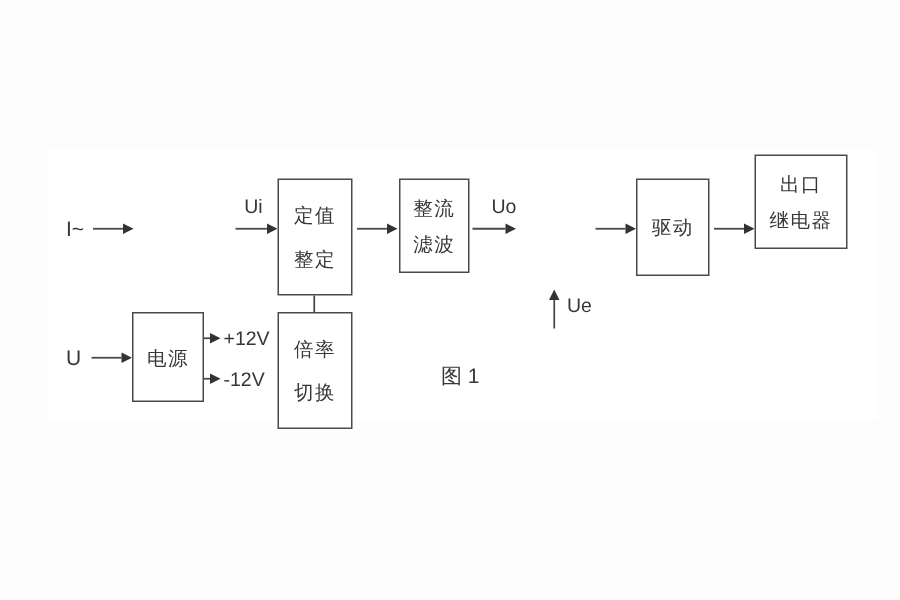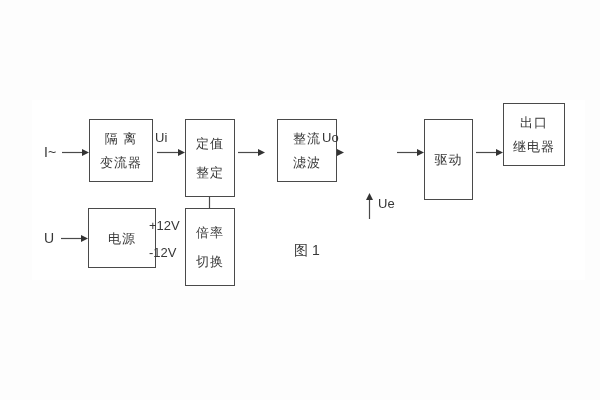--- a/index.html
+++ b/index.html
@@ -27,21 +27,21 @@
   }
   .box span{white-space:nowrap;letter-spacing:1px;}
   .wires{position:absolute;left:0;top:0;}
   .wires line{stroke:#4a4a4a;stroke-width:1.2;}
   .wires polygon{fill:#333333;}
   .lbl{
     position:absolute;font-size:13px;line-height:14px;color:#373737;
     white-space:nowrap;
   }
   .lbl.big{font-size:14px;}
-  .lbl.center{}
+  .lbl.center{text-align:center;}
 </style>
 </head>
 <body>
 
 <div class="canvas">
 
   <div class="panel"></div>
 
   <svg class="wires" width="600" height="400" viewBox="0 0 600 400">
     <g>
@@ -83,46 +83,42 @@
     <g>
       <line x1="209.5" y1="208" x2="209.5" y2="190"></line>
       <polygon points="206,190 209.5,183 213,190"></polygon>
     </g>
     <g>
       <line x1="369.5" y1="219" x2="369.5" y2="200"></line>
       <polygon points="366,200 369.5,193 373,200"></polygon>
     </g>
   </svg>
 
-  <div class="box" style="left:89px;top:119px;width:64px;height:63px">
-    <span>隔 离</span>
-    <span>变流器</span>
-  </div>
 
   <div class="box" style="left:185px;top:119px;width:50px;height:78px">
     <span>定值</span>
     <span>整定</span>
   </div>
 
-  <div class="box" style="left:277px;top:119px;width:60px;height:63px">
+  <div class="box" style="left:266px;top:119px;width:47px;height:63px">
     <span>整流</span>
     <span>滤波</span>
   </div>
 
 
-  <div class="box" style="left:424px;top:119px;width:49px;height:81px">
+  <div class="box" style="left:424px;top:119px;width:49px;height:65px">
     <span>驱动</span>
   </div>
 
   <div class="box" style="left:503px;top:103px;width:62px;height:63px">
     <span>出口</span>
     <span>继电器</span>
   </div>
 
-  <div class="box" style="left:88px;top:208px;width:68px;height:60px">
+  <div class="box" style="left:88px;top:208px;width:48px;height:60px">
     <span>电源</span>
   </div>
 
   <div class="box" style="left:185px;top:208px;width:50px;height:78px">
     <span>倍率</span>
     <span>切换</span>
   </div>
 
 
   <div class="lbl big" style="left:44px;top:145px">I~</div>

